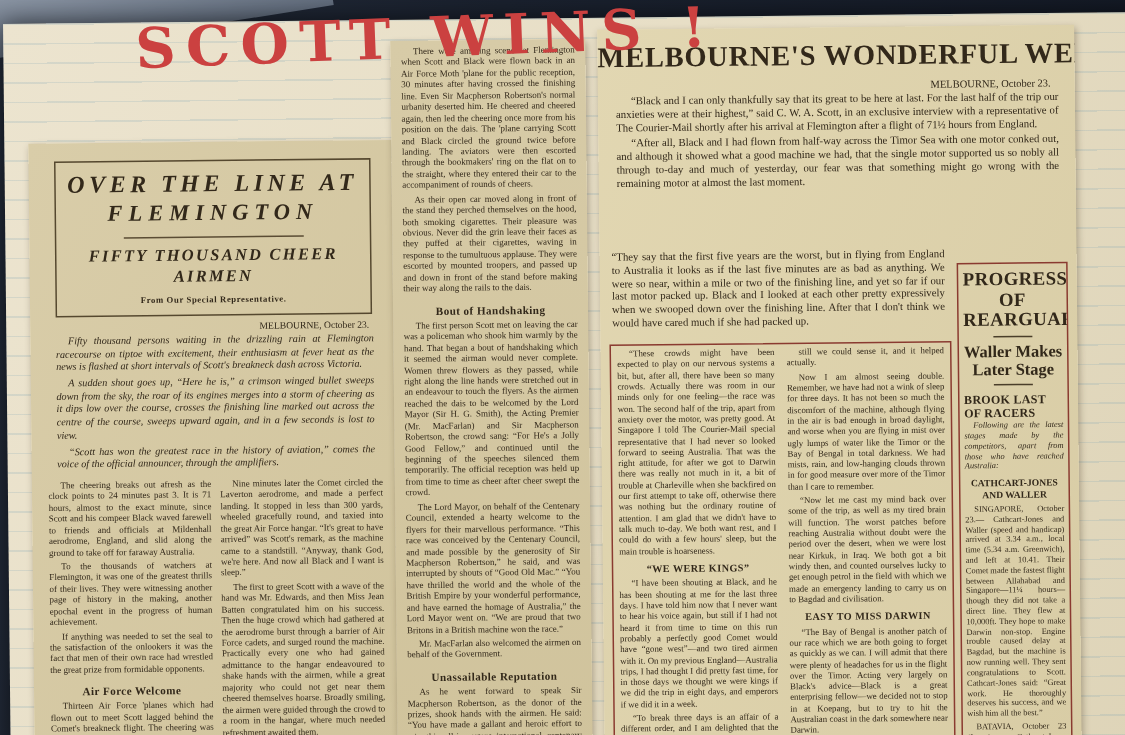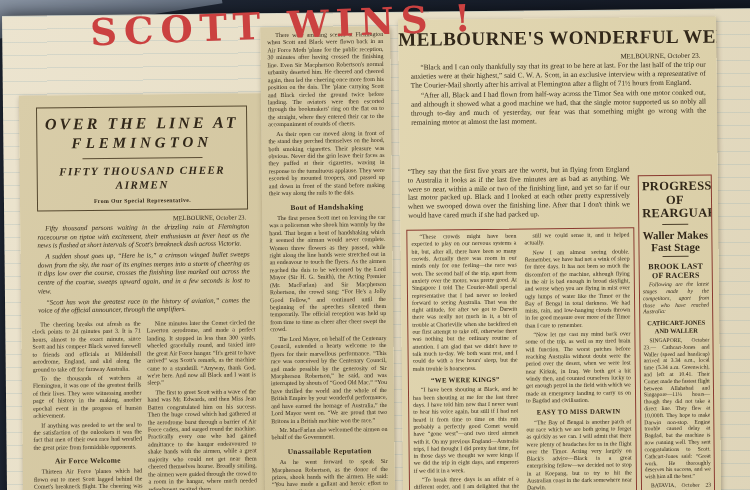--- a/index.html
+++ b/index.html
@@ -51,21 +51,21 @@
        font-size:7.2px;line-height:1.22;}
   .lead-cont p{margin:0;text-align:justify;}
   .rp-box{position:absolute;left:0;top:62px;width:226px;bottom:0;border:1px solid #8a3a30;
        display:flex;overflow:hidden;}
   .rcol{width:50%;padding:3px 4px;font-size:5.9px;line-height:1.24;overflow:hidden;}
   .rcol .xhead{font-size:6.8px;margin:4px 0 2px;}
   .rg-box{position:absolute;left:232px;right:0;top:10px;bottom:0;border:1px solid #8a3a30;
        padding:4px 3px;font-size:5.6px;line-height:1.22;overflow:hidden;text-align:left;box-sizing:border-box;}
   .rg-h1{font-size:12.5px;font-weight:bold;text-align:center;line-height:1.08;letter-spacing:.3px;}
   .rg-h2{font-size:11px;font-weight:600;text-align:center;line-height:1.1;margin-top:4px;}
-  .rg-h3{font-size:8px;font-weight:bold;text-align:center;margin-top:5px;letter-spacing:.2px;}
+  .rg-h3{font-size:8px;font-weight:bold;text-align:left;margin-top:5px;letter-spacing:.2px;}
   .rg-sec{font-size:6.4px;font-weight:bold;text-align:center;margin:4px 0 2px;}
   .orn{width:26px;height:1px;background:#4a3e2a;margin:3px auto;}
   .rg-box p{margin:0 0 2px;text-indent:6px;text-align:justify;}
   .rg-intro{font-style:italic;}
 </style>
 </head>
 <body>
 
 <div class="book-edge"></div>
 
@@ -144,21 +144,21 @@
           <p class="b">Now I am almost seeing double. Remember, we have had not a wink of sleep for three days. It has not been so much the discomfort of the machine, although flying in the air is bad enough in broad daylight, and worse when you are flying in mist over ugly lumps of water like the Timor or the Bay of Bengal in total darkness. We had mists, rain, and low-hanging clouds thrown in for good measure over more of the Timor than I care to remember.</p>
           <p class="b">“Now let me cast my mind back over some of the trip, as well as my tired brain will function. The worst patches before reaching Australia without doubt were the period over the desert, when we were lost near Kirkuk, in Iraq. We both got a bit windy then, and counted ourselves lucky to get enough petrol in the field with which we made an emergency landing to carry us on to Bagdad and civilisation.</p>
           <div class="xhead">EASY TO MISS DARWIN</div>
           <p class="b">“The Bay of Bengal is another patch of our race which we are both going to forget as quickly as we can. I will admit that there were plenty of headaches for us in the flight over the Timor. Acting very largely on Black's advice—Black is a great enterprising fellow—we decided not to stop in at Koepang, but to try to hit the Australian coast in the dark somewhere near Darwin.</p>
 
         </div>
       </div>
       <div class="rg-box">
         <div class="rg-h1">PROGRESS OF REARGUARD</div>
         <div class="orn"></div>
-        <div class="rg-h2">Waller Makes Fast Stage</div>
+        <div class="rg-h2">Waller Makes Later Stage</div>
         <div class="orn"></div>
         <div class="rg-h3">BROOK LAST OF RACERS</div>
         <p class="rg-intro">Following are the latest stages made by the competitors, apart from those who have reached Australia:</p>
         <div class="rg-sec">CATHCART-JONES AND WALLER</div>
         <p>SINGAPORE, October 23.— Cathcart-Jones and Waller (speed and handicap) arrived at 3.34 a.m., local time (5.34 a.m. Greenwich), and left at 10.41. Their Comet made the fastest flight between Allahabad and Singapore—11¼ hours—though they did not take a direct line. They flew at 10,000ft. They hope to make Darwin non-stop. Engine trouble caused delay at Bagdad, but the machine is now running well. They sent congratulations to Scott. Cathcart-Jones said: “Great work. He thoroughly deserves his success, and we wish him all the best.”</p>
         <p>BATAVIA, October 23 (Later).— Cathcart-Jones and Waller are snatching a few hours sleep. Their engine is again in order, and they intend continuing their flight at midnight.</p>
 
       </div>
     </div>
   </div>

